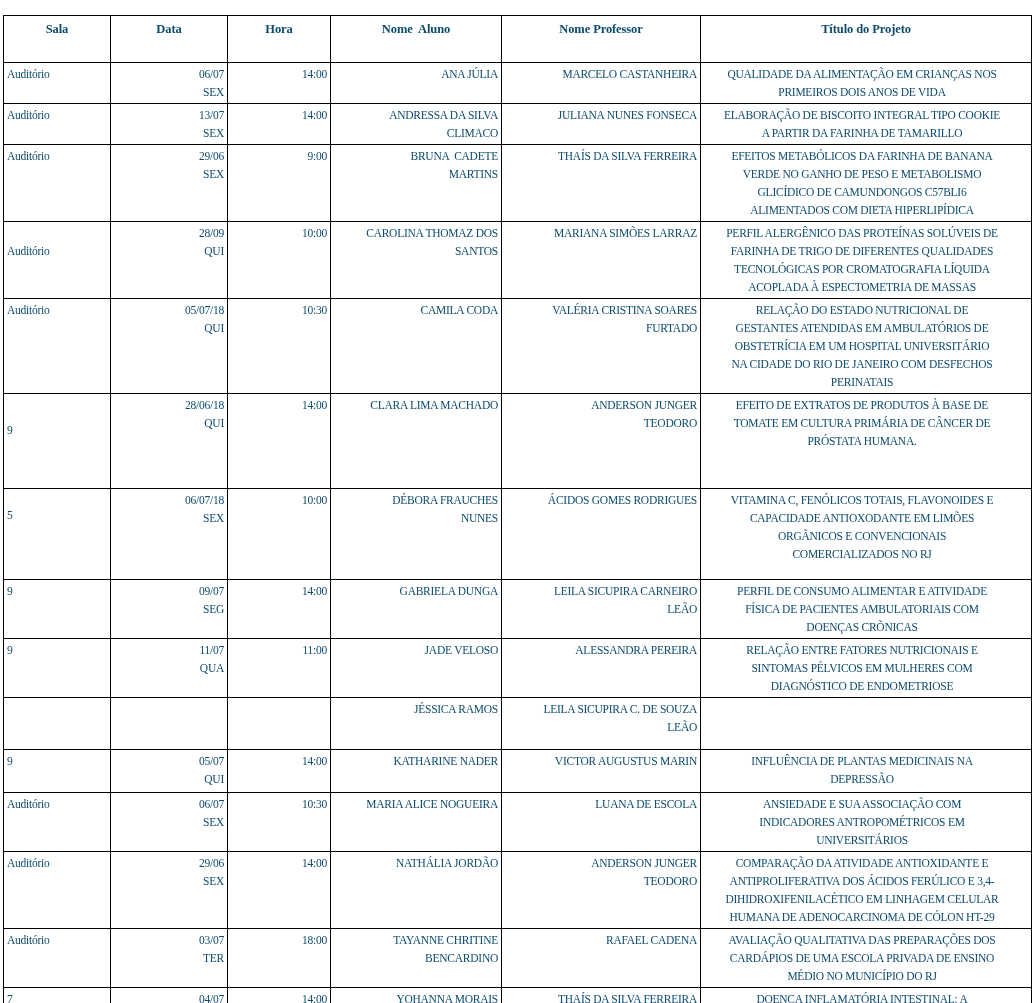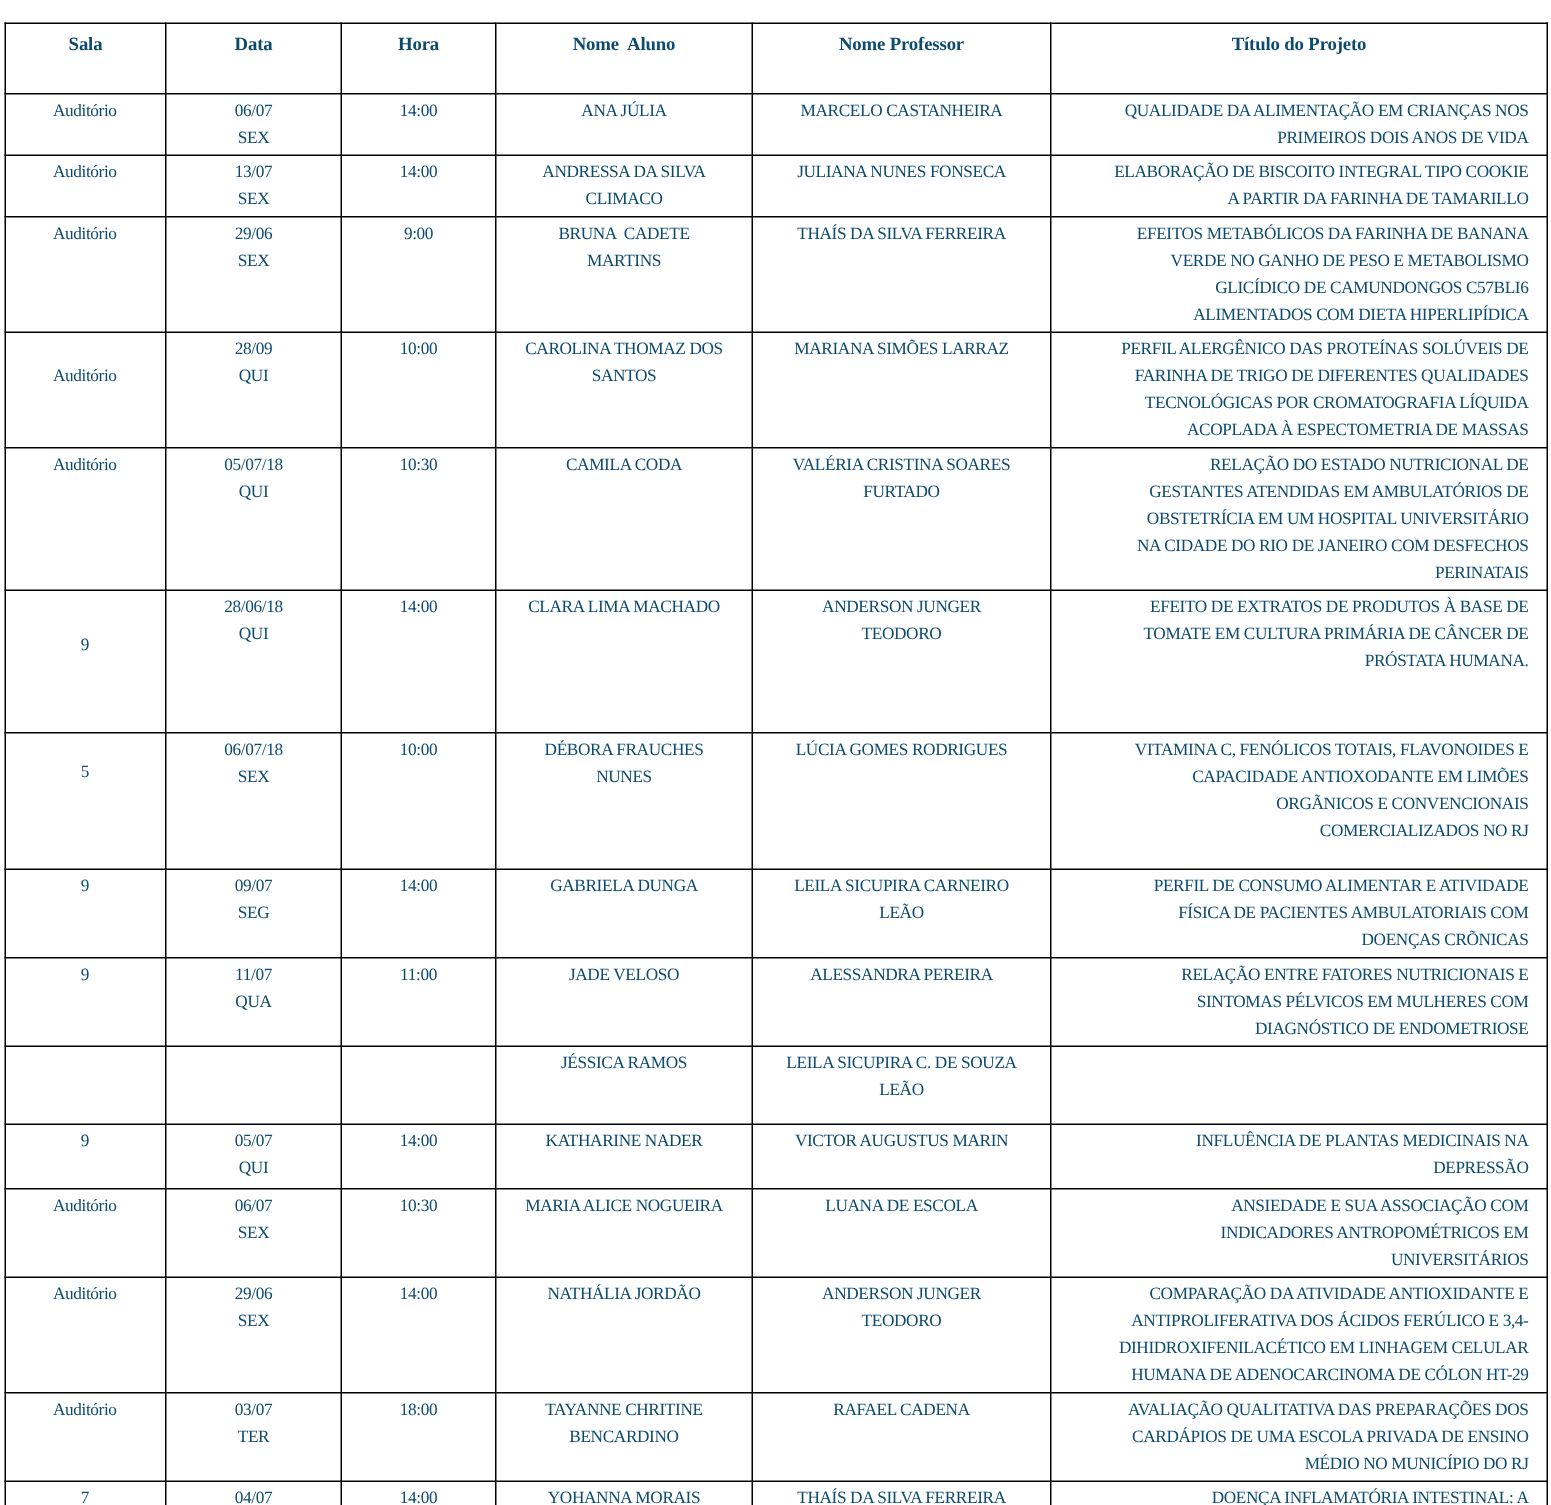--- a/index.html
+++ b/index.html
@@ -20,23 +20,23 @@
   th,td{
     border:1px solid #000;
     vertical-align:top;
     font-size:11.5px;line-height:18px;letter-spacing:-0.25px;
     padding:2px 3px;overflow:hidden;
   }
   th{
     font-weight:bold;font-size:12.5px;text-align:center;
     white-space:pre-wrap;padding-top:4px;height:40px;letter-spacing:-0.1px;
   }
-  td.sala{text-align:center;padding-right:4px;}
-  td.data,td.hora,td.aluno,td.professor{text-align:center;white-space:pre-wrap;}
-  td.titulo{text-align:right;white-space:pre-wrap;padding-left:4px;padding-right:12px;}
+  td.sala{text-align:left;padding-right:4px;}
+  td.data,td.hora,td.aluno,td.professor{text-align:right;white-space:pre-wrap;}
+  td.titulo{text-align:center;white-space:pre-wrap;padding-left:4px;padding-right:12px;}
   
   tbody tr:nth-child(1){height:37px}
   tbody tr:nth-child(2){height:37px}
   tbody tr:nth-child(3){height:73px}
   tbody tr:nth-child(4){height:74px}
   tbody tr:nth-child(5){height:90px}
   tbody tr:nth-child(6){height:95px}
   tbody tr:nth-child(7){height:91px}
   tbody tr:nth-child(8){height:56px}
   tbody tr:nth-child(9){height:54px}
@@ -155,21 +155,21 @@
 PRÓSTATA HUMANA.</div></td>
         </tr>
         <tr>
           <td class="sala">
             <div>5</div>
           </td>
           <td class="data"><div>06/07/18</div><div>SEX</div></td>
           <td class="hora"><div>10:00</div></td>
           <td class="aluno"><div>DÉBORA FRAUCHES
 NUNES</div></td>
-          <td class="professor"><div>LÚCIA GOMES RODRIGUES</div></td>
+          <td class="professor"><div>ÁCIDOS GOMES RODRIGUES</div></td>
           <td class="titulo"><div>VITAMINA C, FENÓLICOS TOTAIS, FLAVONOIDES E
 CAPACIDADE ANTIOXODANTE EM LIMÕES
 ORGÃNICOS E CONVENCIONAIS
 COMERCIALIZADOS NO RJ</div></td>
         </tr>
         <tr>
           <td class="sala">
             <div>9</div>
           </td>
           <td class="data"><div>09/07</div><div>SEG</div></td>

